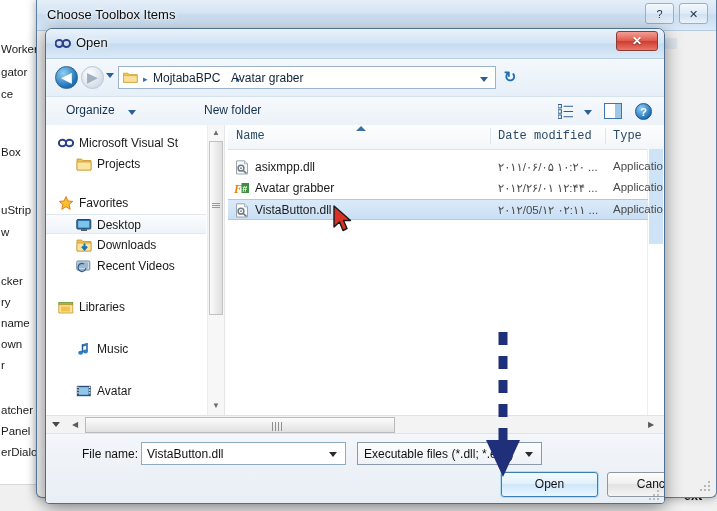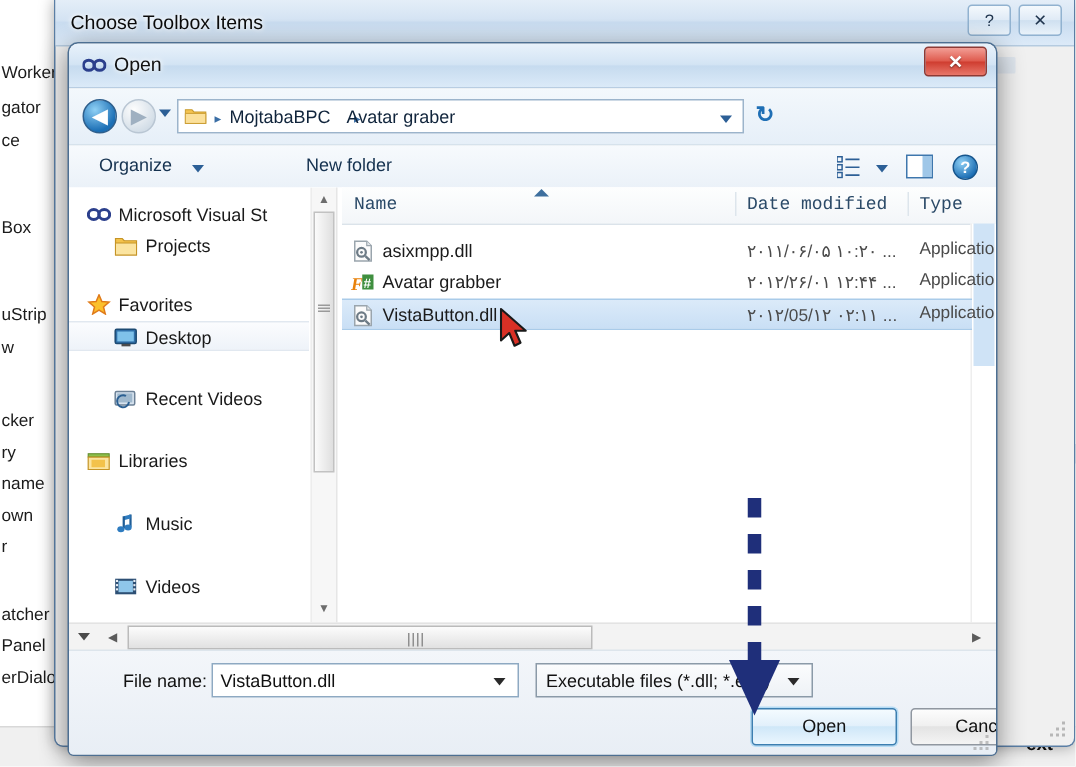--- a/index.html
+++ b/index.html
@@ -869,20 +869,28 @@
           <span class="nav-label" style="left: 51px;">Projects</span>
         </div>
         <div class="nav-item selected" style="top: 89px;">
           <span class="nav-ico" style="left: 30px;"><svg width="16" height="14" viewBox="0 0 16 14">
               <rect x="0.8" y="1.5" width="14" height="9.5" rx="1" fill="#2f6fa8" stroke="#1d4a72" stroke-width="1"></rect>
               <rect x="2.2" y="3" width="11" height="6.6" fill="#7fc2ea"></rect>
               <rect x="5" y="11.3" width="6" height="1.6" fill="#4c4c4c"></rect>
             </svg></span>
           <span class="nav-label" style="left: 51px;">Desktop</span>
         </div>
+        <div class="nav-item" style="top: 110px;">
+          <span class="nav-ico" style="left: 30px;"><svg width="16" height="14" viewBox="0 0 16 14">
+              <path d="M1 2 L5.5 2 L6.8 3.5 L15 3.5 L15 13 L1 13 Z" fill="#f3c24b" stroke="#c59426" stroke-width="0.8"></path>
+              <path d="M1 5 L15 5 L15 13 L1 13 Z" fill="#fbe4a0" stroke="#c59426" stroke-width="0.7"></path>
+              <path d="M8.5 5.5 L8.5 9.5 M6 8.5 L8.5 11.5 L11 8.5" stroke="#1f6fb5" stroke-width="2" fill="none"></path>
+            </svg></span>
+          <span class="nav-label" style="left: 51px;">Downloads</span>
+        </div>
         <div class="nav-item" style="top: 131px;">
           <span class="nav-ico" style="left: 30px;"><svg width="16" height="14" viewBox="0 0 16 14">
               <rect x="0.8" y="2" width="13" height="9" rx="1" fill="#d7e3ef" stroke="#6c8196" stroke-width="1"></rect>
               <rect x="2.2" y="3.3" width="10" height="6" fill="#9fb8cd"></rect>
               <path d="M10 9 a4 4 0 1 1 -2 -4" fill="none" stroke="#2b5f92" stroke-width="1.3"></path>
             </svg></span>
           <span class="nav-label" style="left: 51px;">Recent Videos</span>
         </div>
         <div class="nav-item" style="top: 172px;">
           <span class="nav-ico" style="left: 12px;"><svg width="16" height="14" viewBox="0 0 16 14">
@@ -908,21 +916,21 @@
               <rect x="3" y="3.2" width="9.6" height="7.6" fill="#8fc6ea"></rect>
               <g fill="#e8eef5">
                 <rect x="1.3" y="2.6" width="1.4" height="1.4"></rect>
                 <rect x="1.3" y="5.4" width="1.4" height="1.4"></rect>
                 <rect x="1.3" y="8.2" width="1.4" height="1.4"></rect>
                 <rect x="12.9" y="2.6" width="1.4" height="1.4"></rect>
                 <rect x="12.9" y="5.4" width="1.4" height="1.4"></rect>
                 <rect x="12.9" y="8.2" width="1.4" height="1.4"></rect>
               </g>
             </svg></span>
-          <span class="nav-label" style="left: 51px;">Videos</span>
+          <span class="nav-label" style="left: 51px;">Avatar</span>
         </div>
         <div id="nav-pane-scroll">
         <div class="nav-sb-arrow" style="top:1px;">▲</div>
         <div id="nav-sb-thumb"></div>
         <div id="nav-sb-grip">
           <i style="top:0;"></i>
             <i style="top:2px;"></i>
             <i style="top:4px;"></i>
         </div>
         <div class="nav-sb-arrow" style="top:274px;">▼</div>

